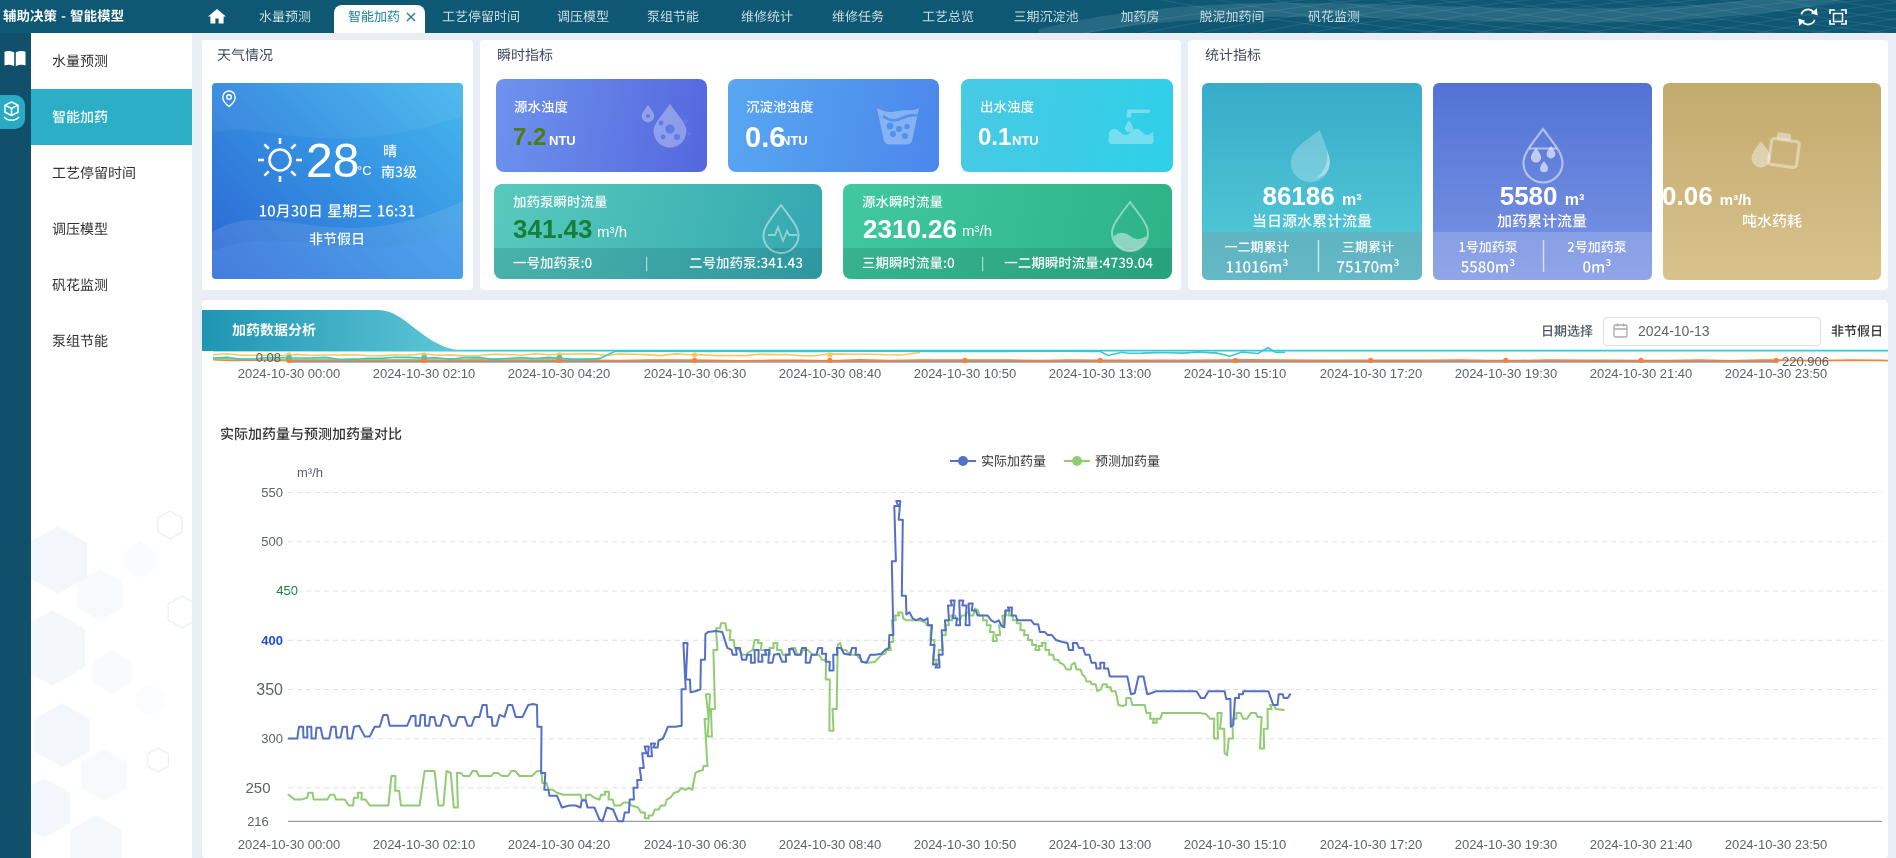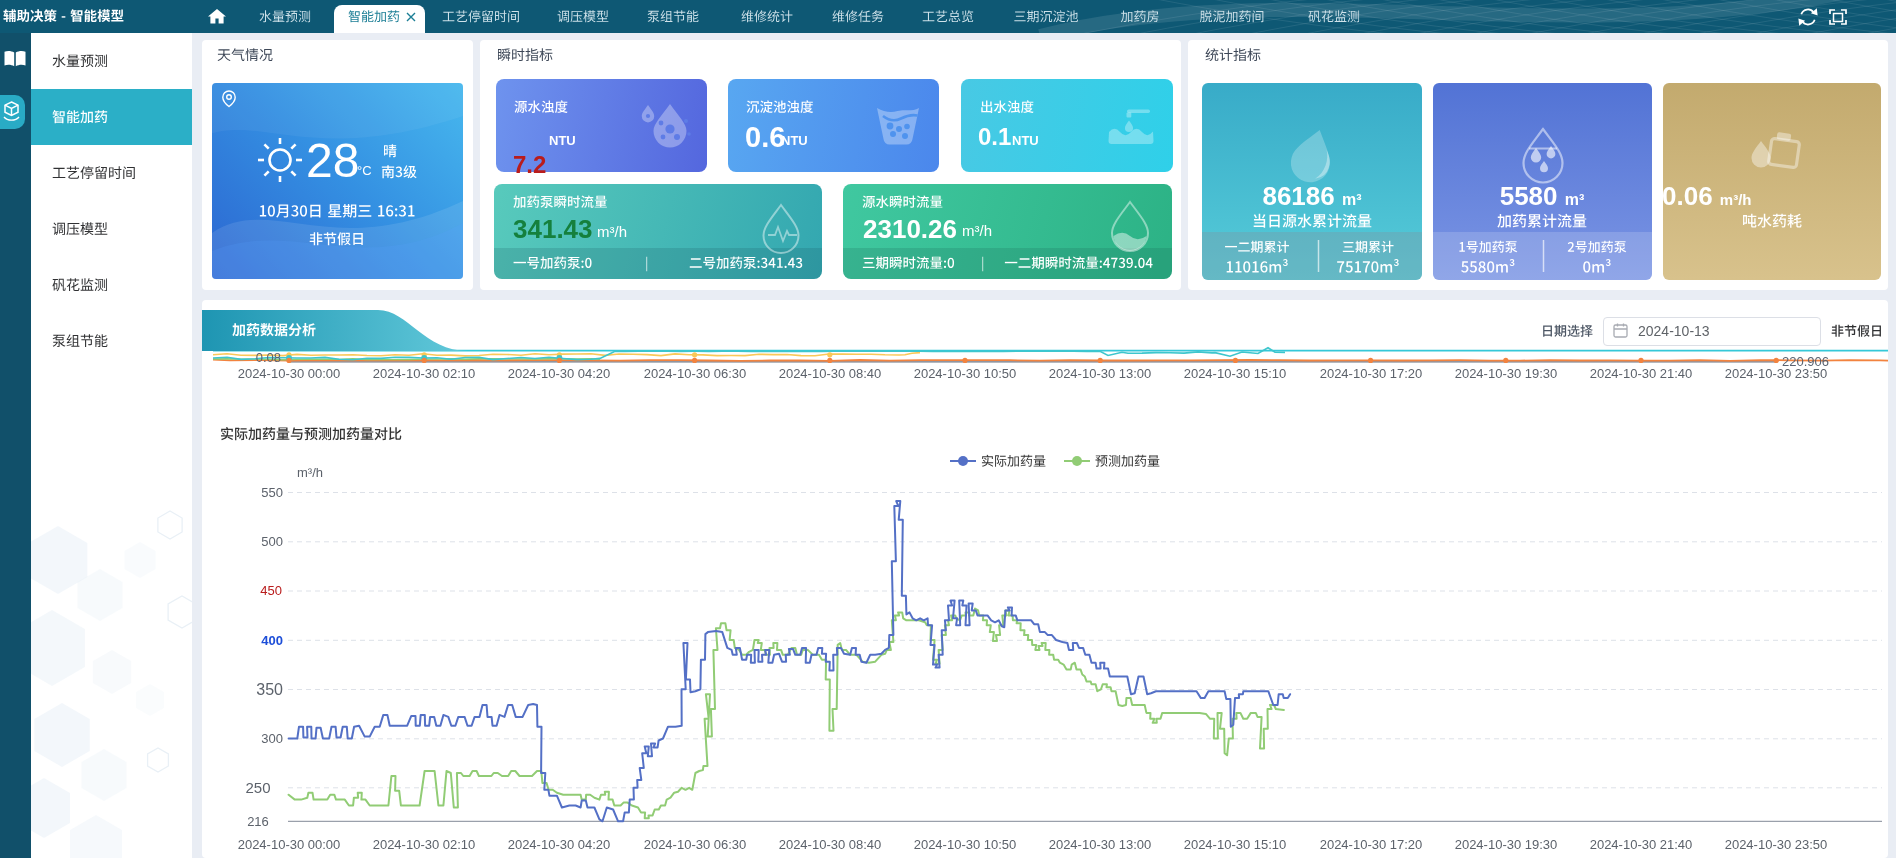--- a/index.html
+++ b/index.html
@@ -27,21 +27,21 @@
 <div style="position:absolute;left:843px;top:248px;width:329px;height:31px;background:rgba(20,90,80,0.18);border-radius:0 0 8px 8px"></div>
 <div style="position:absolute;left:1202px;top:83px;width:220px;height:197px;border-radius:6px;background:linear-gradient(180deg,#38abc8 0%,#56ccd9 100%)"></div>
 <div style="position:absolute;left:1433px;top:83px;width:219px;height:197px;border-radius:6px;background:linear-gradient(180deg,#5273d5 0%,#7b95e4 100%)"></div>
 <div style="position:absolute;left:1663px;top:83px;width:218px;height:197px;border-radius:6px;background:linear-gradient(180deg,#c3aa6e 0%,#d8c28c 100%)"></div>
 <div style="position:absolute;left:1202px;top:232px;width:220px;height:48px;background:rgba(130,150,160,0.35);border-radius:0 0 6px 6px"></div>
 <div style="position:absolute;left:1433px;top:232px;width:219px;height:48px;background:rgba(255,255,255,0.16);border-radius:0 0 6px 6px"></div>
 <div style="position:absolute;left:202px;top:300px;width:1686px;height:558px;background:#fff;border-radius:4px"></div>
 <div style="position:absolute;left:1603px;top:317px;width:218px;height:29px;background:#fff;border:1px solid #dcdfe6;border-radius:4px"></div>
 <div style="position:absolute;left:306px;top:125.0px;font-size:48px;color:#fff;font-weight:400;line-height:72px;white-space:nowrap;">28</div>
 <div style="position:absolute;left:357px;top:161.2px;font-size:13px;color:#fff;font-weight:400;line-height:19px;white-space:nowrap;">°C</div>
-<div style="position:absolute;left:513px;top:119.0px;font-size:24px;color:#b91c1c;font-weight:700;line-height:36px;white-space:nowrap;margin-top:28px;">7.2</div>
+<div style="position:absolute;left:513px;top:119.0px;font-size:24px;color:#4d7c0f;font-weight:700;line-height:36px;white-space:nowrap;">7.2</div>
 <div style="position:absolute;left:549px;top:131.2px;font-size:13px;color:#fff;font-weight:700;line-height:19px;white-space:nowrap;">NTU</div>
 <div style="position:absolute;left:745px;top:119.0px;font-size:29px;color:#fff;font-weight:700;line-height:36px;white-space:nowrap;">0.6</div>
 <div style="position:absolute;left:781px;top:131.2px;font-size:13px;color:#fff;font-weight:700;line-height:19px;white-space:nowrap;">NTU</div>
 <div style="position:absolute;left:978px;top:119.0px;font-size:24px;color:#fff;font-weight:700;line-height:36px;white-space:nowrap;">0.1</div>
 <div style="position:absolute;left:1012px;top:131.2px;font-size:13px;color:#fff;font-weight:700;line-height:19px;white-space:nowrap;">NTU</div>
 <div style="position:absolute;left:513px;top:209.5px;font-size:26px;color:#15803d;font-weight:700;line-height:39px;white-space:nowrap;">341.43</div>
 <div style="position:absolute;left:597px;top:220.8px;font-size:15px;color:#fff;font-weight:400;line-height:22px;white-space:nowrap;">m³/h</div>
 <div style="position:absolute;left:863px;top:209.5px;font-size:26px;color:#fff;font-weight:700;line-height:39px;white-space:nowrap;">2310.26</div>
 <div style="position:absolute;left:962px;top:219.8px;font-size:15px;color:#fff;font-weight:400;line-height:22px;white-space:nowrap;">m³/h</div>
 <div style="position:absolute;left:1202px;top:176.5px;width:220px;text-align:center;font-size:26px;color:#fff;font-weight:700;line-height:39px;">86186 <span style="font-size:16px">m³</span></div>
@@ -67,21 +67,21 @@
 <div style="position:absolute;left:1291px;top:364.2px;width:160px;text-align:center;font-size:13px;color:#5c626b;font-weight:400;line-height:19px;">2024-10-30 17:20</div>
 <div style="position:absolute;left:1291px;top:835.2px;width:160px;text-align:center;font-size:13px;color:#5c626b;font-weight:400;line-height:19px;">2024-10-30 17:20</div>
 <div style="position:absolute;left:1426px;top:364.2px;width:160px;text-align:center;font-size:13px;color:#5c626b;font-weight:400;line-height:19px;">2024-10-30 19:30</div>
 <div style="position:absolute;left:1426px;top:835.2px;width:160px;text-align:center;font-size:13px;color:#5c626b;font-weight:400;line-height:19px;">2024-10-30 19:30</div>
 <div style="position:absolute;left:1561px;top:364.2px;width:160px;text-align:center;font-size:13px;color:#5c626b;font-weight:400;line-height:19px;">2024-10-30 21:40</div>
 <div style="position:absolute;left:1561px;top:835.2px;width:160px;text-align:center;font-size:13px;color:#5c626b;font-weight:400;line-height:19px;">2024-10-30 21:40</div>
 <div style="position:absolute;left:1696px;top:364.2px;width:160px;text-align:center;font-size:13px;color:#5c626b;font-weight:400;line-height:19px;">2024-10-30 23:50</div>
 <div style="position:absolute;left:1696px;top:835.2px;width:160px;text-align:center;font-size:13px;color:#5c626b;font-weight:400;line-height:19px;">2024-10-30 23:50</div>
 <div style="position:absolute;left:233px;top:482.8px;width:50px;text-align:right;font-size:13px;color:#5c626b;font-weight:400;line-height:19px;">550</div>
 <div style="position:absolute;left:233px;top:532.0px;width:50px;text-align:right;font-size:13px;color:#5c626b;font-weight:400;line-height:19px;">500</div>
-<div style="position:absolute;left:232px;top:581.2px;width:50px;text-align:right;font-size:13px;color:#b91c1c;font-weight:400;line-height:19px;">450</div>
+<div style="position:absolute;left:248px;top:581.2px;width:50px;text-align:right;font-size:13px;color:#15803d;font-weight:400;line-height:19px;">450</div>
 <div style="position:absolute;left:233px;top:630.5px;width:50px;text-align:right;font-size:13px;color:#1d4ed8;font-weight:700;line-height:19px;">400</div>
 <div style="position:absolute;left:233px;top:679.8px;width:50px;text-align:right;font-size:16px;color:#5c626b;font-weight:400;line-height:19px;">350</div>
 <div style="position:absolute;left:233px;top:729.0px;width:50px;text-align:right;font-size:13px;color:#5c626b;font-weight:400;line-height:19px;">300</div>
 <div style="position:absolute;left:233px;top:778.0px;width:50px;text-align:center;font-size:15px;color:#5c626b;font-weight:400;line-height:19px;">250</div>
 <div style="position:absolute;left:233px;top:811.5px;width:50px;text-align:center;font-size:13px;color:#5c626b;font-weight:400;line-height:19px;">216</div>
 <div style="position:absolute;left:297px;top:463.2px;font-size:13px;color:#5c626b;font-weight:400;line-height:19px;white-space:nowrap;">m³/h</div>
 <svg class="abs" style="left:0;top:0" width="1896" height="858" viewBox="0 0 1896 858">
     <defs>
       <path id="g700_8F85" d="M438 727H964V626H438ZM521 395H862V298H521ZM521 226H862V128H521ZM461 565H870V464H565V-87H461ZM832 565H937V25Q937 -8 931 -31Q925 -53 905 -67Q885 -80 859 -83Q833 -86 799 -86Q796 -65 788 -35Q779 -5 769 16Q786 15 801 15Q815 15 821 15Q832 15 832 27ZM644 850H757V475H750V-82H651V475H644ZM771 801 843 854Q868 835 899 809Q930 783 949 765L873 705Q857 724 827 751Q797 779 771 801ZM35 741H409V631H35ZM234 577H341V-85H234ZM23 185Q74 192 139 200Q205 209 277 220Q349 231 422 242L428 139Q328 120 228 102Q128 84 47 70ZM68 310Q65 321 59 340Q53 358 46 378Q39 398 32 412Q48 416 60 437Q72 457 84 491Q90 507 102 543Q114 580 127 630Q141 680 153 737Q166 794 173 850L289 829Q273 748 249 665Q225 582 197 507Q169 432 142 372V370Q142 370 131 363Q120 357 105 348Q90 338 79 328Q68 318 68 310ZM68 310V402L119 429H413V325H147Q122 325 98 321Q74 317 68 310Z"></path>
       <path id="g700_52A9" d="M471 634H871V520H471ZM823 634H937Q937 634 937 623Q937 613 937 600Q937 588 937 580Q933 425 930 318Q926 210 921 139Q916 69 907 30Q898 -9 886 -27Q869 -52 849 -63Q830 -74 803 -78Q778 -82 742 -83Q705 -83 667 -81Q666 -57 656 -24Q646 10 631 33Q668 31 699 30Q730 29 746 29Q759 29 767 32Q776 36 783 46Q792 57 798 92Q804 128 809 193Q813 259 817 361Q820 464 823 609ZM603 849H721Q721 724 718 609Q715 494 702 391Q690 289 661 200Q633 111 582 38Q531 -35 450 -90Q437 -68 412 -41Q388 -15 366 1Q441 50 487 114Q532 178 557 257Q582 336 591 429Q601 521 602 627Q603 732 603 849ZM95 808H444V155H333V700H201V92H95ZM24 131Q82 142 158 156Q233 171 319 189Q404 207 487 225L499 118Q420 98 339 79Q258 59 183 41Q108 24 45 8ZM150 599H389V494H150ZM150 392H389V287H150Z"></path>

